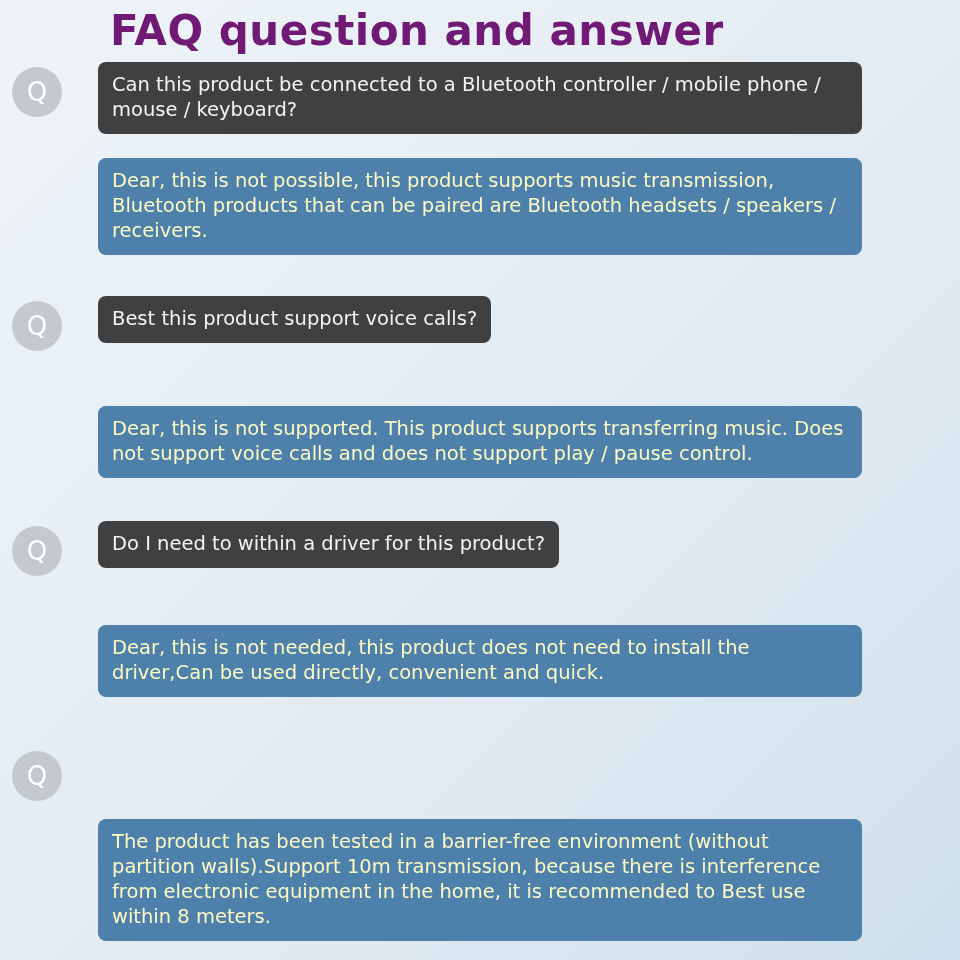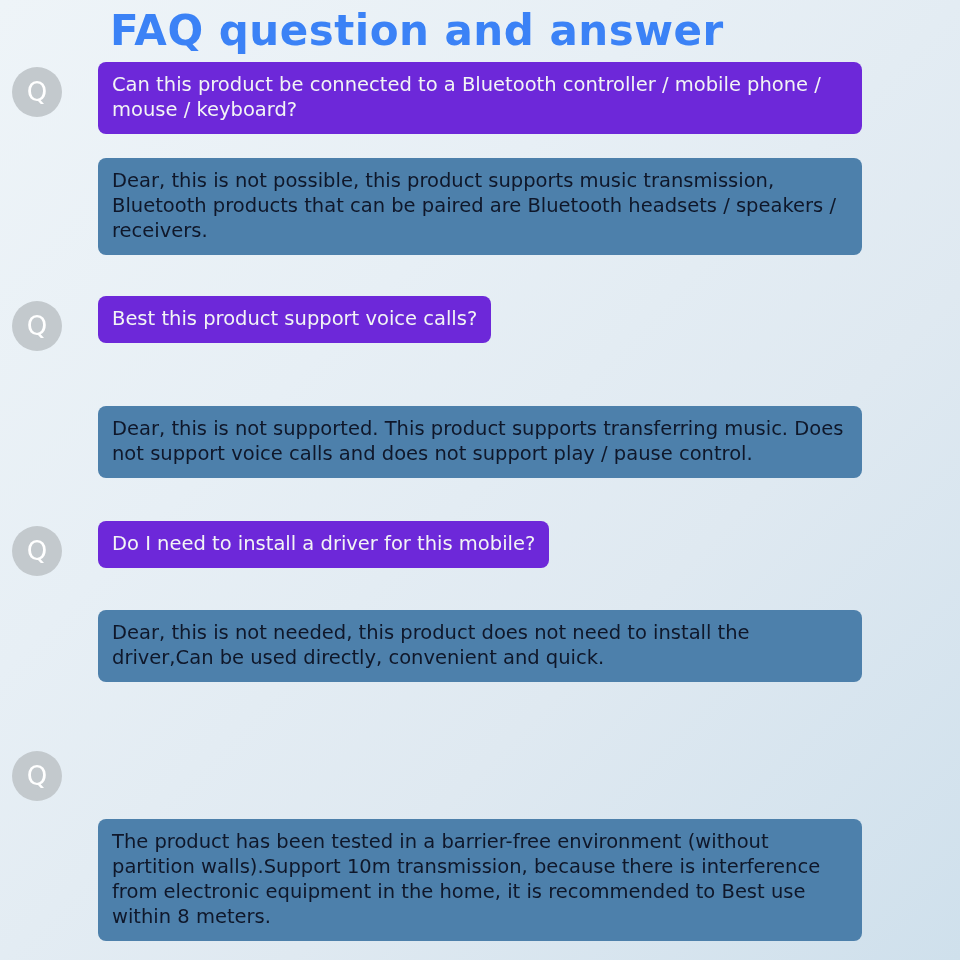--- a/index.html
+++ b/index.html
@@ -18,21 +18,21 @@
     width: 960px;
     height: 960px;
     box-sizing: border-box;
   }
   .title {
     position: absolute;
     top: 6px;
     left: 110px;
     font-size: 42px;
     font-weight: bold;
-    color: #3b82f6;
+    color: #701a75;
     letter-spacing: 0.5px;
     font-family: "DejaVu Sans", sans-serif;
     white-space: nowrap;
   }
   .faq-list {
     position: absolute;
     top: 62px;
     left: 0;
     width: 960px;
   }
@@ -65,25 +65,25 @@
     top: 5px;
     background: #c3c9cd;
   }
   .bubble {
     display: inline-block;
     box-sizing: border-box;
     border-radius: 8px;
     padding: 10px 14px 12px 14px;
     font-size: 19.5px;
     line-height: 25px;
-    color: #0f172a;
+    color: #fef9c3;
     font-family: "DejaVu Sans", sans-serif;
   }
   .bubble.q-bubble {
-    background: #6d28d9;
+    background: #404040;
     color: #f2f4f5;
   }
   .bubble.a-bubble {
     background: #4d80ab;
     width: 764px;
   }
   .w-full { width: 764px; }
   .w-fit { width: auto; }
 
   
@@ -122,25 +122,25 @@
     <div class="blk" style="top:344px;">
       <div class="row a">
         <div class="bubble a-bubble">Dear, this is not supported. This product supports transferring music. Does not support voice calls and does not support play / pause control.</div>
         
       </div>
     </div>
 
     <div class="blk" style="top:459px;">
       <div class="row q">
         <div class="badge q-badge">Q</div>
-        <div class="bubble q-bubble w-fit">Do I need to install a driver for this mobile?</div>
+        <div class="bubble q-bubble w-fit">Do I need to within a driver for this product?</div>
       </div>
     </div>
 
-    <div class="blk" style="top:548px;">
+    <div class="blk" style="top:563px;">
       <div class="row a">
         <div class="bubble a-bubble">Dear, this is not needed, this product does not need to install the driver,Can be used directly, convenient and quick.</div>
         
       </div>
     </div>
 
     <div class="blk" style="top:684px;">
       <div class="row q">
         <div class="badge q-badge">Q</div>
       </div>

